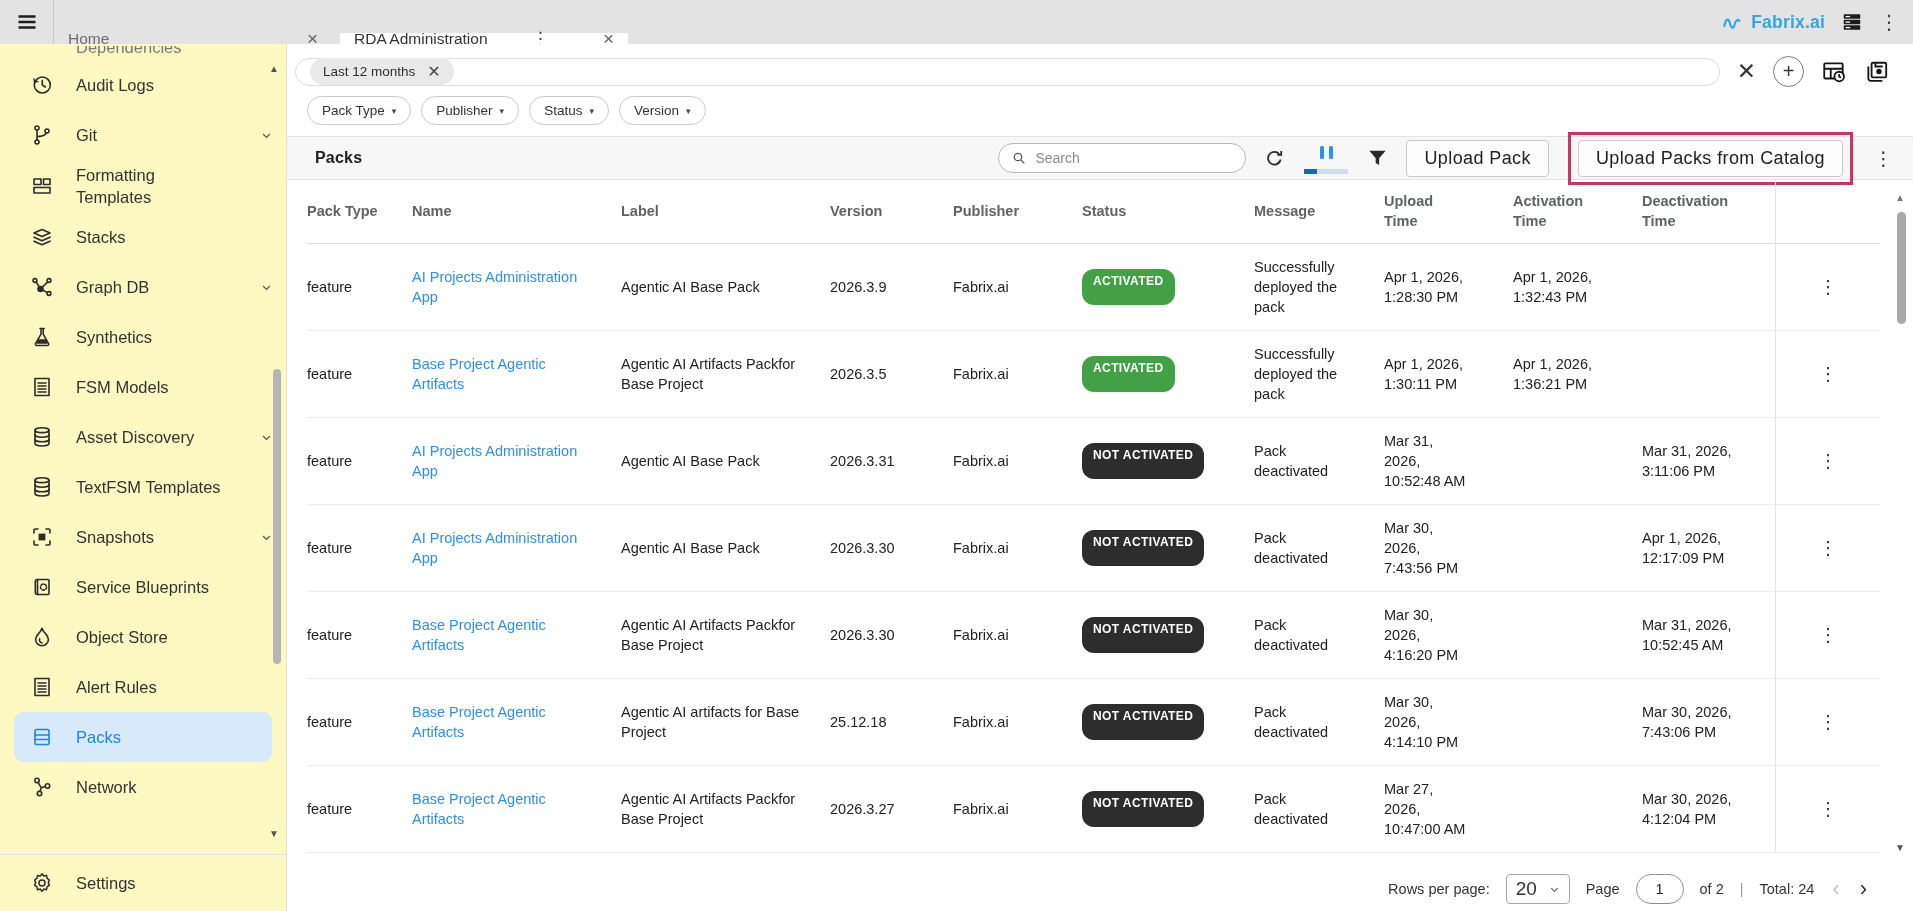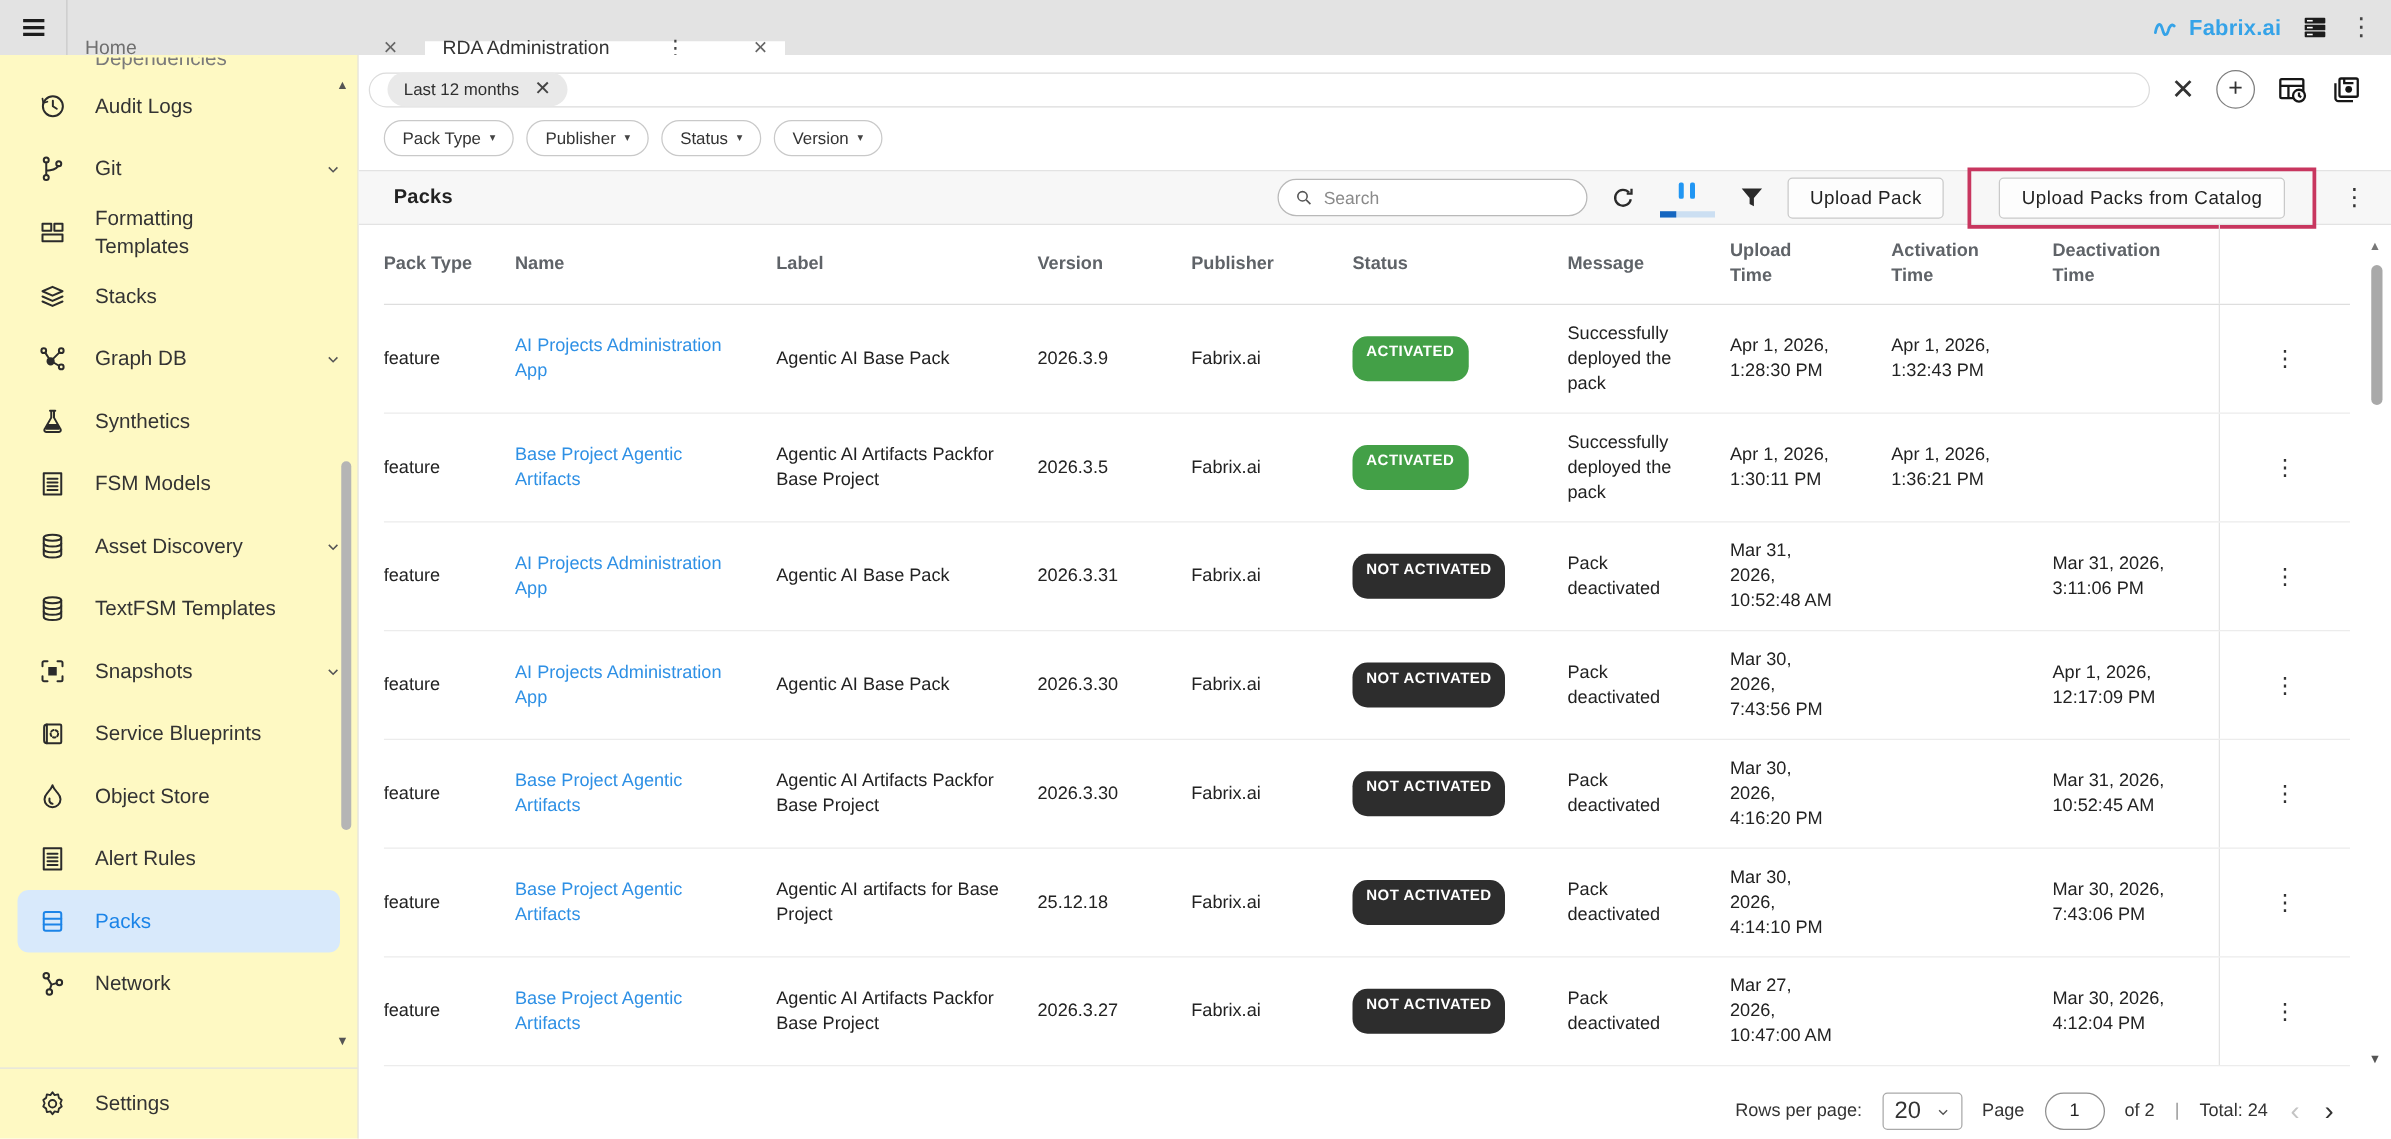--- a/index.html
+++ b/index.html
@@ -64,22 +64,22 @@
   .panel-title { font-size:16px; font-weight:700; color:#222; letter-spacing:.2px; }
   .search { margin-left:auto; width:248px; height:30px; border:1px solid #b9b9b9; border-radius:15px; background:#fff; display:flex; align-items:center; padding:0 12px; gap:8px; }
   .search svg { width:16px; height:16px; color:#555; flex:none; }
   .search input { border:none; outline:none; flex:1; font-size:14px; color:#333; font-family:inherit; background:transparent; }
   .search input::placeholder { color:#8a8a8a; }
   .hicon { width:23px; height:23px; color:#2a2a2a; cursor:pointer; }
   .pausewrap { width:46px; height:38px; position:relative; display:flex; justify-content:center; padding-top:7px; cursor:pointer; }
   .pausewrap .bar { width:4px; height:13px; background:#2196f3; border-radius:1.5px; margin:0 2.5px; }
   .pausewrap .track { position:absolute; left:1px; right:1px; bottom:3px; height:5px; background:#ccdff2; }
   .pausewrap .track i { display:block; width:13px; height:5px; background:#1566c0; }
-  .btn { border:1px solid #c9c9c9; border-radius:4px; background:#fdfdfd; font-size:15px; color:#222; padding:7px 17px; cursor:pointer; font-family:inherit; letter-spacing:.4px; white-space:nowrap; }
-  .annot-box { border:3px solid var(--annot); padding:5px 22px; margin-left:2px; }
+  .btn { border:1px solid #c9c9c9; border-radius:4px; background:#fdfdfd; font-size:18px; color:#222; padding:7px 17px; cursor:pointer; font-family:inherit; letter-spacing:.4px; white-space:nowrap; }
+  .annot-box { border:3px solid var(--annot); padding:5px 7px; margin-left:2px; }
   .head-kebab { font-size:19px; color:#333; margin-left:4px; cursor:pointer; }
 
   
   .table-wrap { flex:1; min-height:0; overflow:hidden; margin-left:20px; width:1573px; }
   .trow { display:grid; grid-template-columns:105px 209px 209px 123px 129px 172px 130px 129px 129px 133px 105px; }
   .trow > div { padding:13px 26px 13px 0; display:flex; align-items:center; line-height:1.38; }
   .thead > div { font-weight:700; color:#5f6368; font-size:14.5px; padding-top:12px; padding-bottom:12px; padding-right:30px; line-height:1.35; }
   .thead { border-bottom:1px solid #dedede; }
   .tbody .trow { border-bottom:1px solid #ececec; min-height:80px; }
   .trow > div:nth-child(8) { padding-right:44px; }

